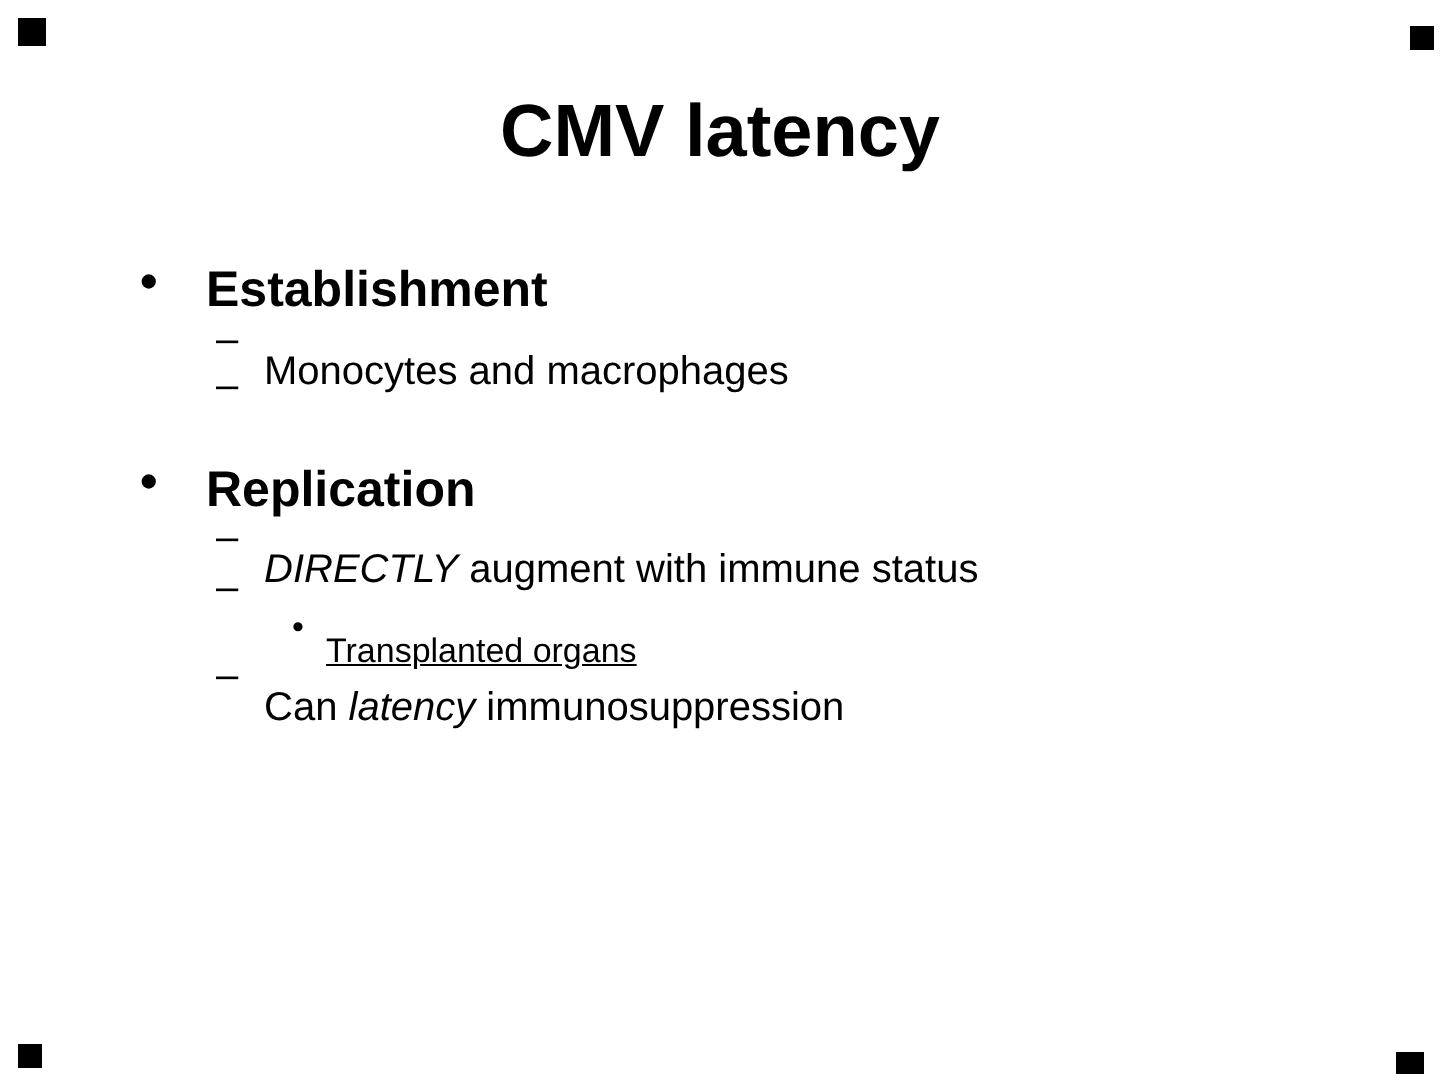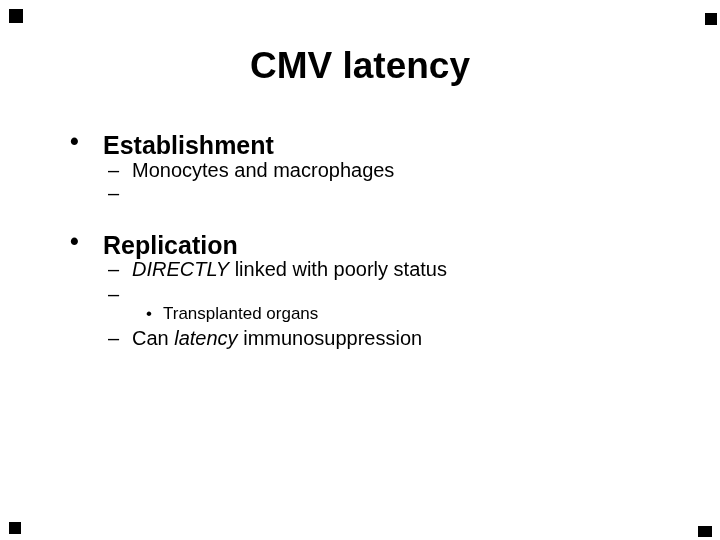--- a/index.html
+++ b/index.html
@@ -41,22 +41,22 @@
     font-size: 17px;
   }
   .marker {
     position: absolute;
     top: 0;
   }
   .m-l1 { left: 70px; }
   .m-l2 { left: 108px; }
   .m-l3 { left: 146px; }
   .t-l1 { position: absolute; left: 103px; top: 4px; }
-  .t-l2 { position: absolute; left: 132px; top: 0; }
-  .t-l3 { position: absolute; left: 163px; top: 0; }
+  .t-l2 { position: absolute; left: 132px; top: 16px; }
+  .t-l3 { position: absolute; left: 163px; top: 12px; text-decoration: underline; }
   .it { font-style: italic; margin-top: 16px; }
   .corner-mark {
     position: absolute;
     background: #000000;
   }
   #cm-tl { left: 9px;   top: 9px;    width: 14px; height: 14px; }
   #cm-tr { left: 705px; top: 13px;   width: 12px; height: 12px; }
   #cm-bl { left: 9px;   top: 522px;  width: 12px; height: 12px; }
   #cm-br { left: 698px; top: 526px;  width: 14px; height: 11px; }
 </style>
@@ -86,21 +86,21 @@
     <span class="marker m-l2">–</span>
   </div>
 
   <div class="line lvl1" style="top:229px">
     <span class="marker m-l1">•</span>
     <span class="t-l1">Replication</span>
   </div>
 
   <div class="line lvl2" style="top:259px">
     <span class="marker m-l2">–</span>
-    <span class="t-l2"><span class="it">DIRECTLY</span><span> linked with poorly status</span></span>
+    <span class="t-l2"><span class="it">DIRECTLY</span><span> augment with immune status</span></span>
   </div>
 
   <div class="line lvl2" style="top:284px">
     <span class="marker m-l2">–</span>
   </div>
 
   <div class="line lvl3" style="top:305px">
     <span class="marker m-l3">•</span>
     <span class="t-l3">Transplanted organs</span>
   </div>

